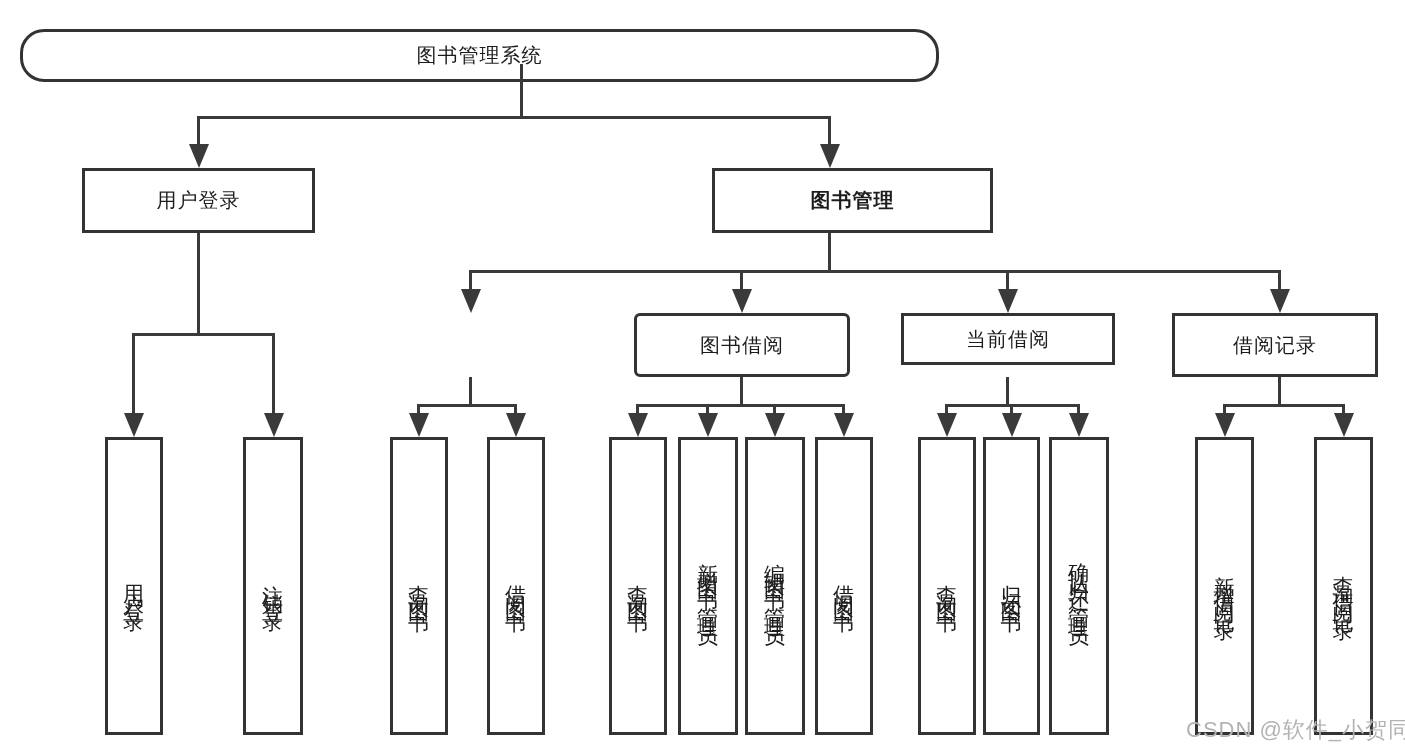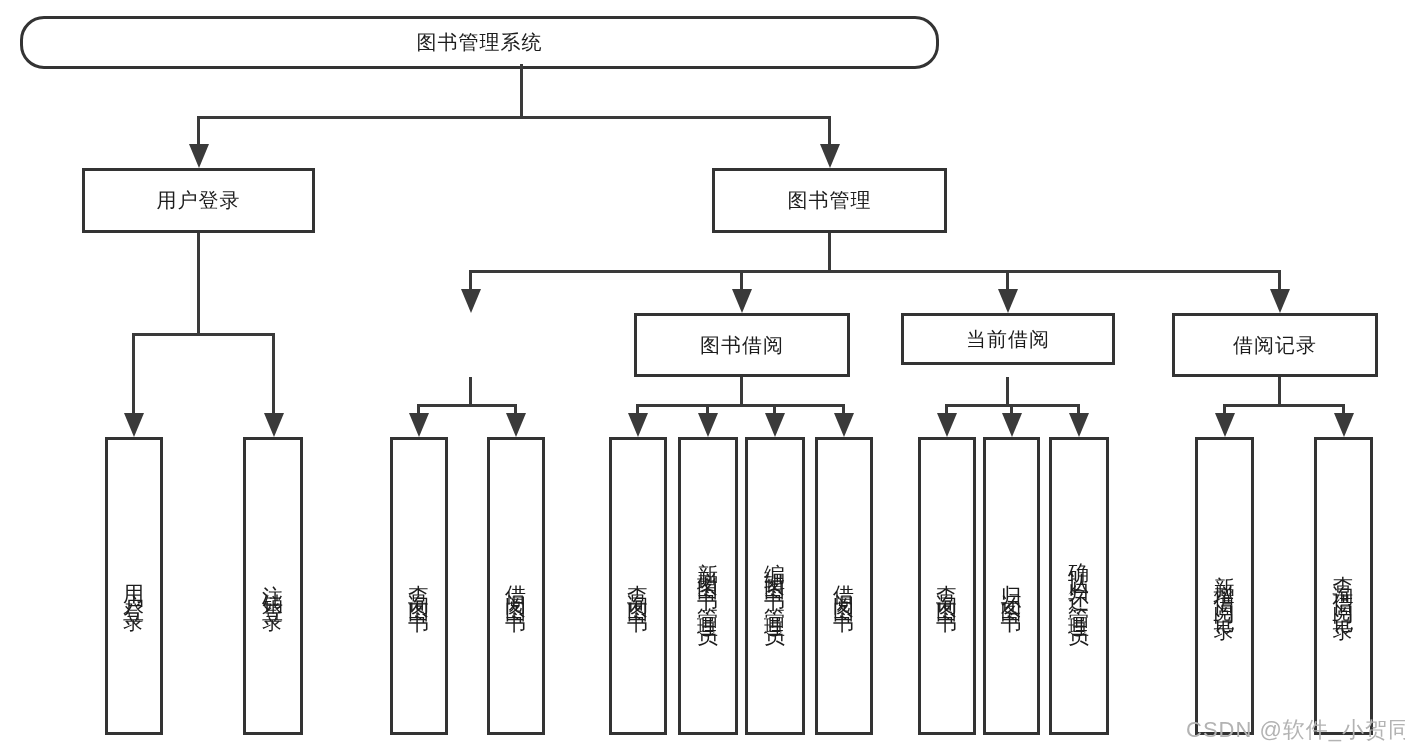--- a/index.html
+++ b/index.html
@@ -37,32 +37,32 @@
     position:absolute;left:1186px;top:715px;
     font-size:22px;color:#b3b3b3;letter-spacing:1px;
     white-space:nowrap;z-index:9;
   }
 </style>
 </head>
 <body>
 
 <div class="canvas">
 
-  <div class="box" style="left:20px;top:16px;width:919px;height:53px;border-radius:24px;">
+  <div class="box" style="left:20px;top:29px;width:919px;height:53px;border-radius:24px;">
     <span class="hlabel">图书管理系统</span>
   </div>
 
   <div class="box" style="left:82px;top:168px;width:233px;height:65px;">
     <span class="hlabel">用户登录</span>
   </div>
-  <div class="box" style="left:712px;top:168px;width:235px;height:65px;">
+  <div class="box" style="left:712px;top:168px;width:281px;height:65px;font-weight:bold;">
     <span class="hlabel">图书管理</span>
   </div>
 
-  <div class="box" style="left:634px;top:313px;width:216px;height:64px;">
+  <div class="box" style="left:634px;top:313px;width:216px;height:64px;border-radius:6px;">
     <span class="hlabel">图书借阅</span>
   </div>
   <div class="box" style="left:901px;top:313px;width:214px;height:52px;">
     <span class="hlabel">当前借阅</span>
   </div>
   <div class="box" style="left:1172px;top:313px;width:206px;height:64px;">
     <span class="hlabel">借阅记录</span>
   </div>
 
   <div class="box" style="left:105px;top:437px;width:58px;height:298px;">

